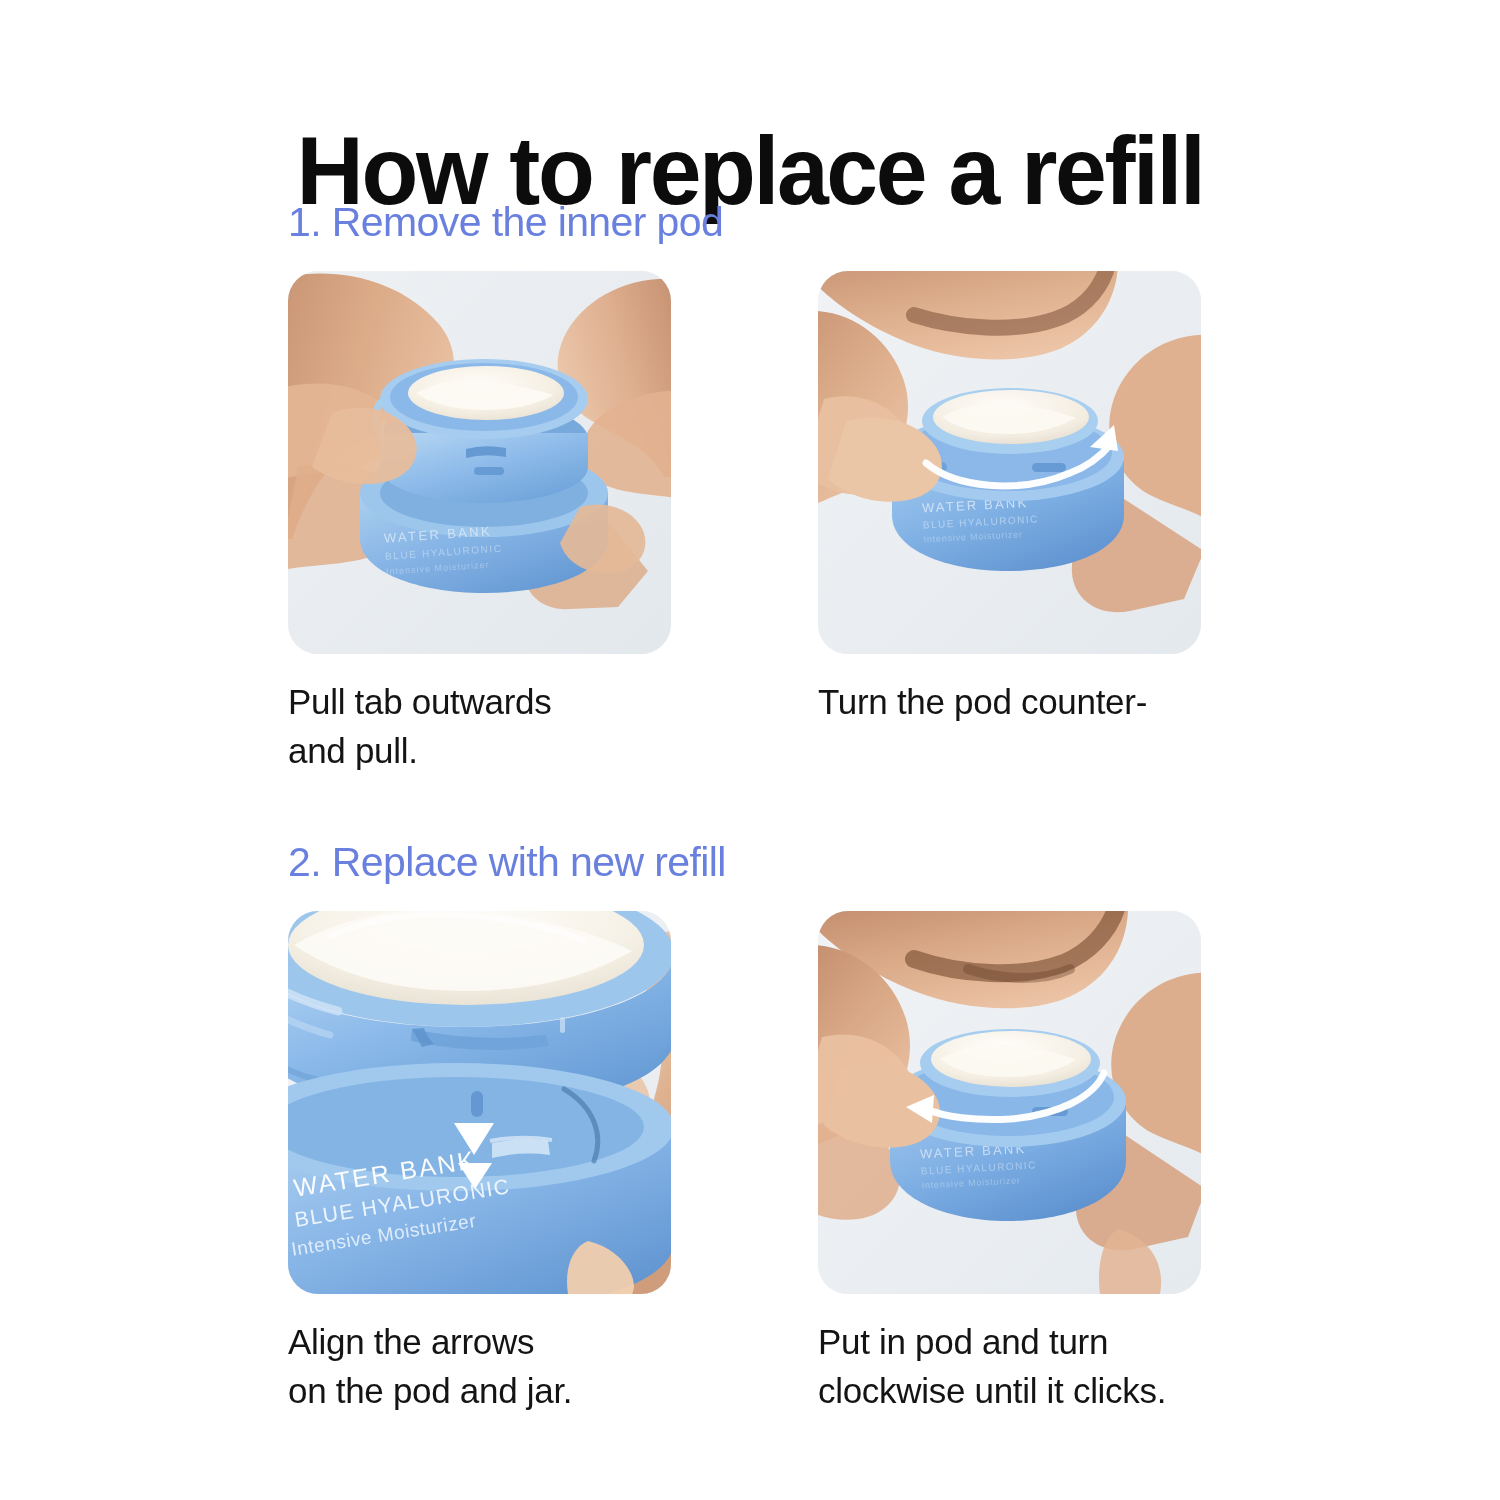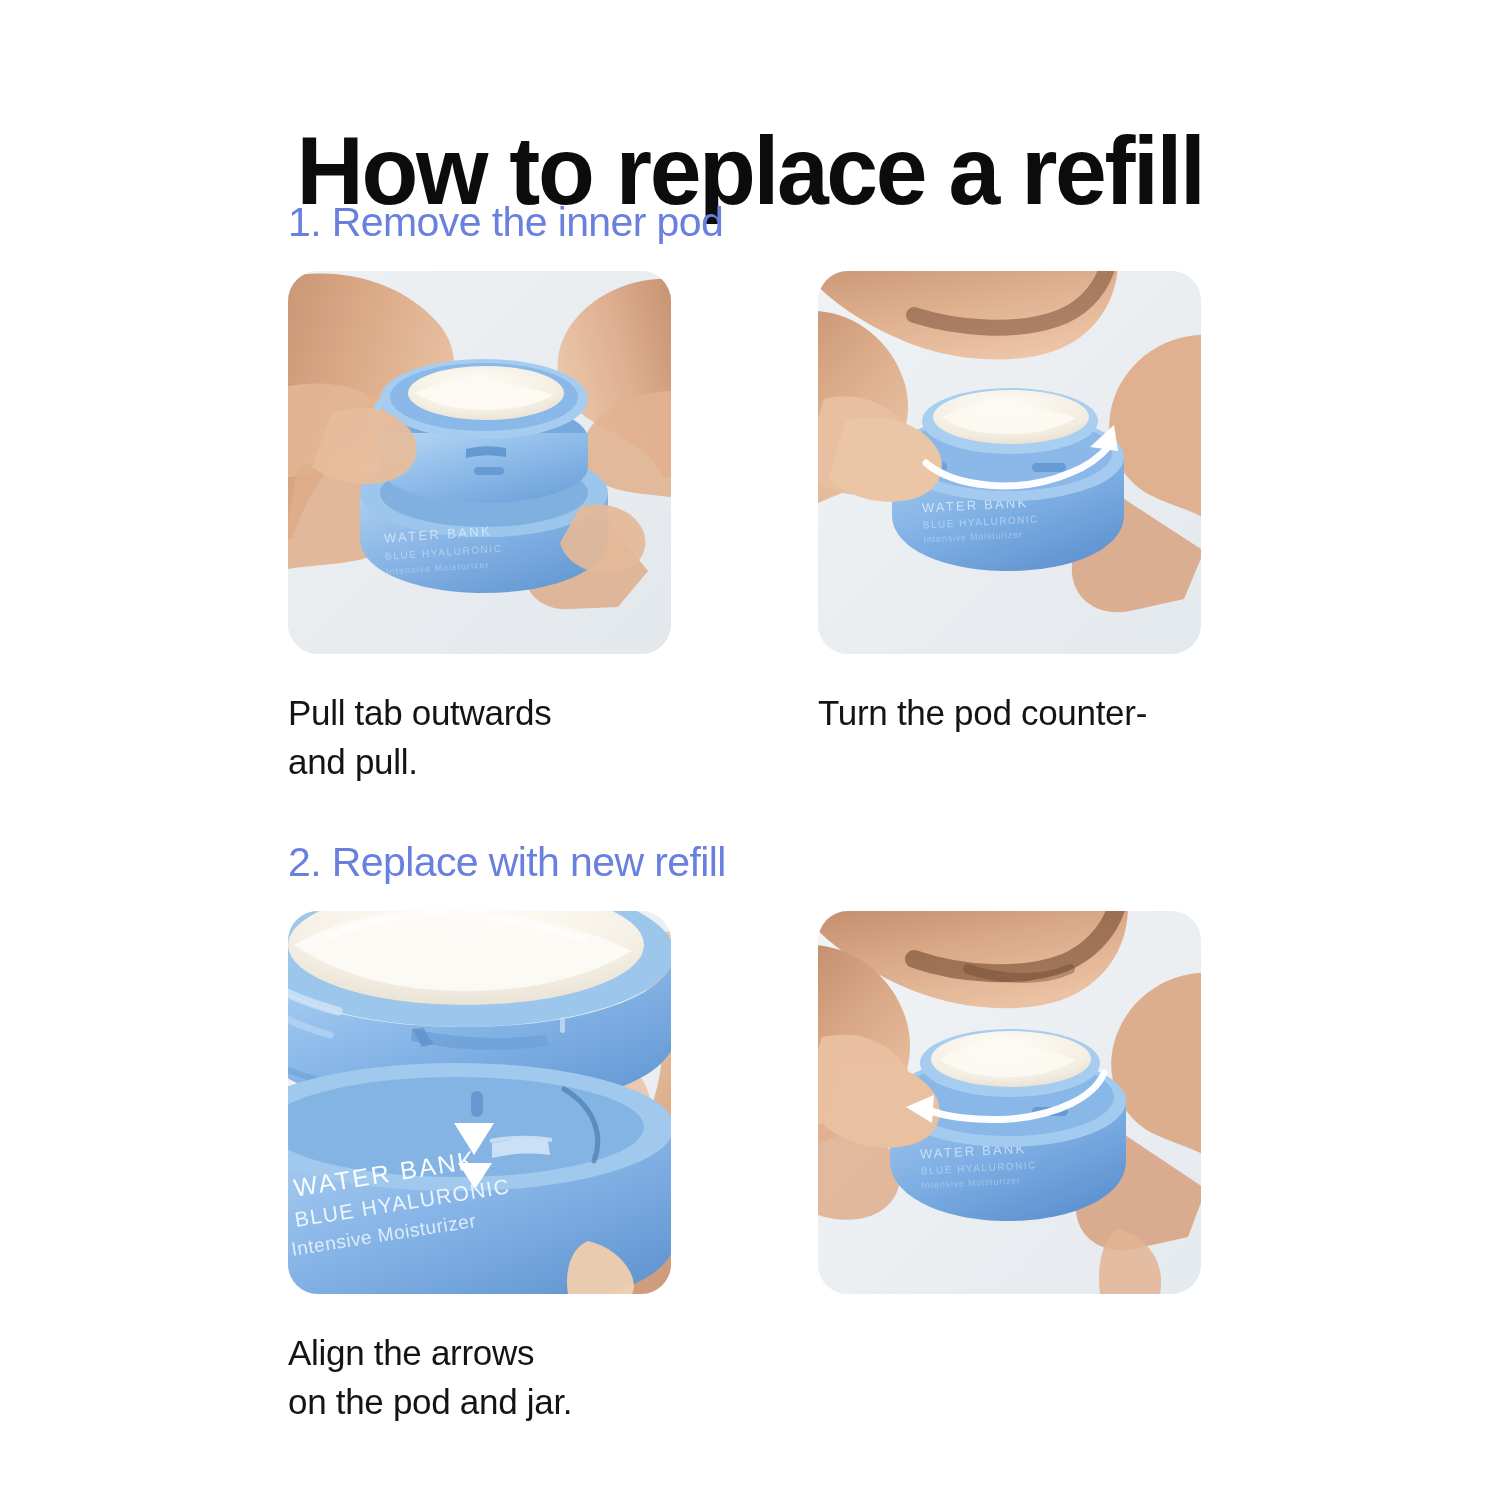--- a/index.html
+++ b/index.html
@@ -70,21 +70,21 @@
     position: relative;
     width: 383px;
     height: 383px;
     border-radius: 30px;
     overflow: hidden;
     background: #eceff2;
   }
   .photo svg { display: block; width: 100%; height: 100%; }
 
   .caption {
-    margin-top: 35px;
+    margin-top: 24px;
     font-size: 35px;
     line-height: 1.38;
     font-weight: 400;
     letter-spacing: -0.3px;
     color: #141414;
     font-family: "Liberation Sans", sans-serif;
   }
   .caption-line { display: block; white-space: pre; }
 </style>
 </head>
@@ -394,18 +394,22 @@
             <path d="M122,148 q32,-19 73,-14 q39,5 63,15 q-28,17 -69,17 q-45,0 -67,-18 Z" fill="#fcf9f2" opacity="0.9"></path>
 
             <path d="M24,156 C64,146 100,158 116,182 C130,204 118,228 92,234 C62,242 26,232 6,214 Z" fill="#e9c0a0"></path>
 
             <g>
               <path d="M286,162 C276,186 240,204 192,208 C158,210 126,206 108,198" fill="none" stroke="#ffffff" stroke-width="7" stroke-linecap="round" opacity="0.97"></path>
               <path d="M88,196 L116,184 L114,212 Z" fill="#ffffff"></path>
             </g>
           </svg>
         </div>
+        <div class="caption">
+          <span class="caption-line">Put in pod and turn</span>
+          <span class="caption-line">clockwise until it clicks.</span>
+        </div>
       </div>
 
     </div>
   </section>
 
 </div>
 
 </body></html>

